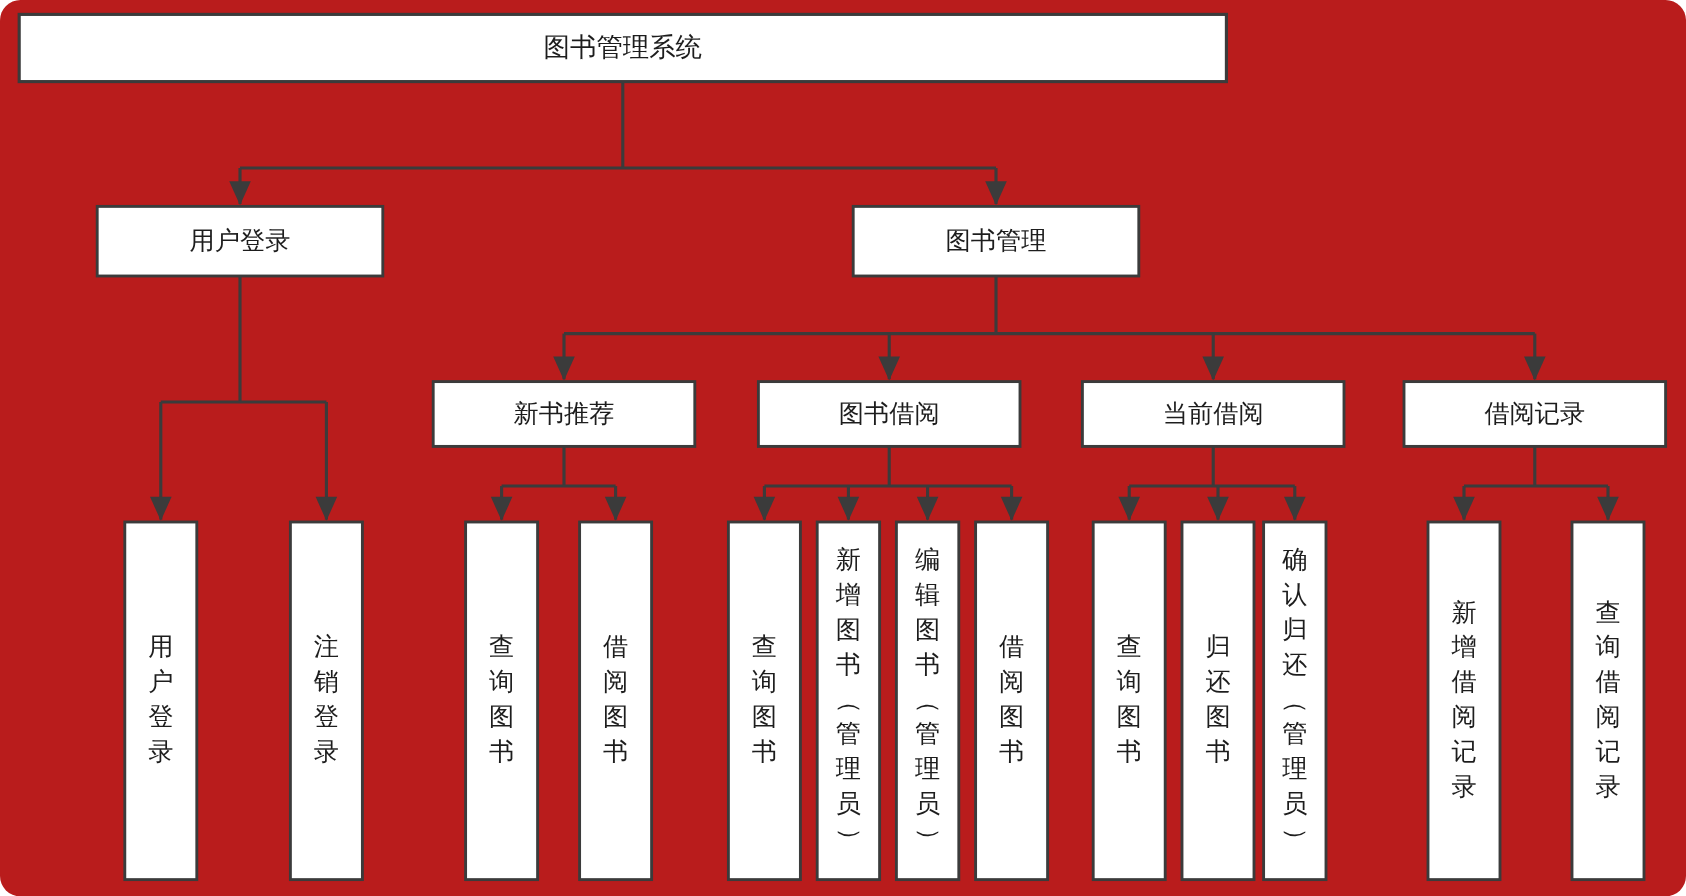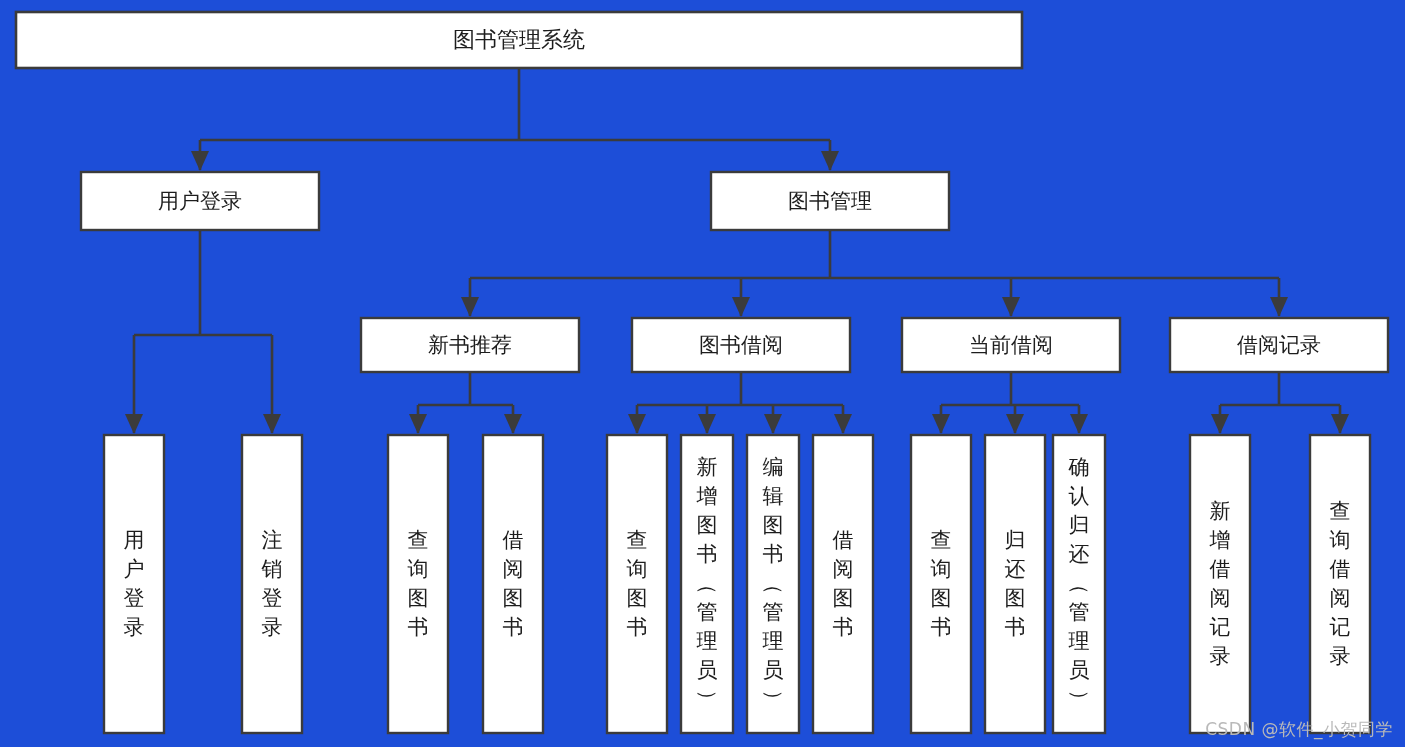--- a/index.html
+++ b/index.html
@@ -8,22 +8,23 @@
     padding: 0;
     background: #ffffff;
   }
   body {
     font-family: "DejaVu Sans", "Liberation Sans", sans-serif;
   }
   #diagram-root {
     position: relative;
     width: 1405px;
     height: 747px;
-    background: #1d4ed8;
+    background: #b91c1c;
     overflow: hidden;
+    border-radius: 17px;
   }
   svg.diagram-canvas {
     position: absolute;
     left: 0;
     top: 0;
     width: 1405px;
     height: 747px;
   }
   .node-box {
     fill: #ffffff;
@@ -293,14 +294,13 @@
             <text x="1340" y="511.5" class="leaf-label-char">查</text>
             <text x="1340" y="540.5" class="leaf-label-char">询</text>
             <text x="1340" y="569.5" class="leaf-label-char">借</text>
             <text x="1340" y="598.5" class="leaf-label-char">阅</text>
             <text x="1340" y="627.5" class="leaf-label-char">记</text>
             <text x="1340" y="656.5" class="leaf-label-char">录</text>
           </g>
         </g>
       </g>
   </svg>
-  <div class="watermark-text">CSDN @软件_小贺同学</div>
 </div>
 
 </body></html>

